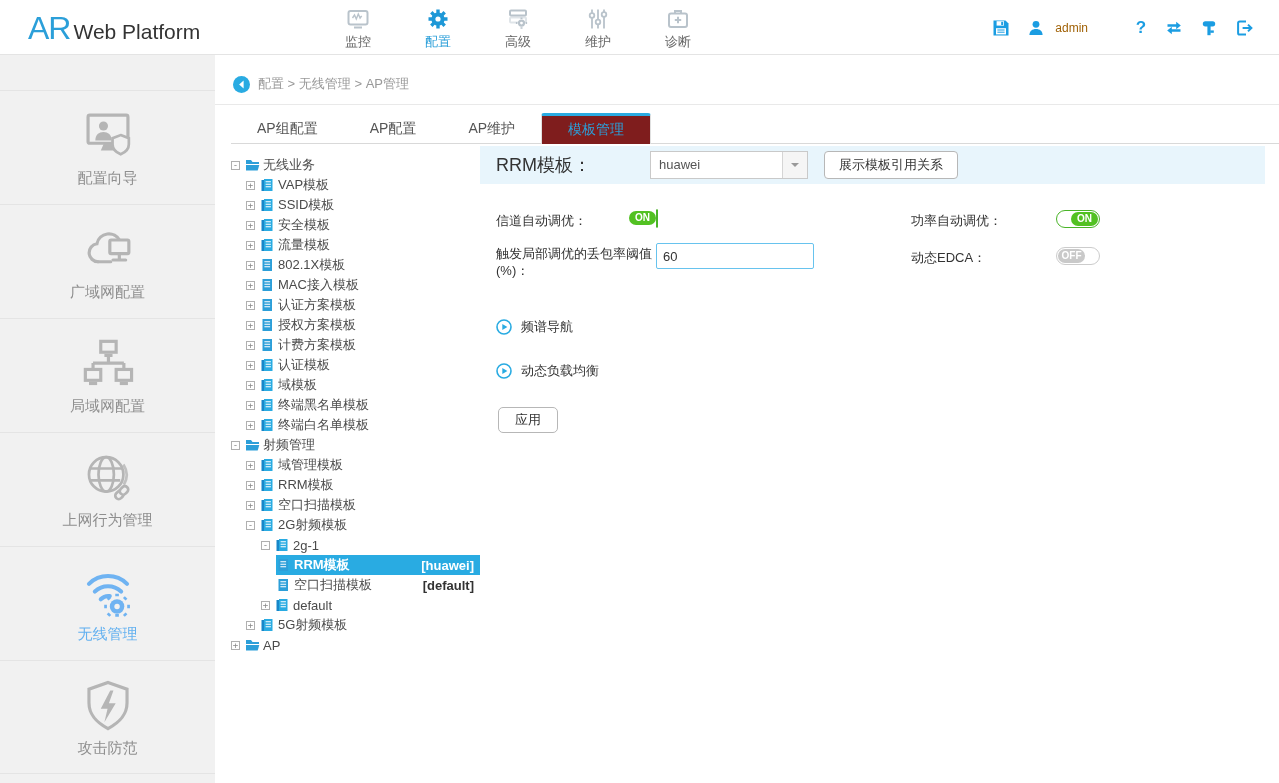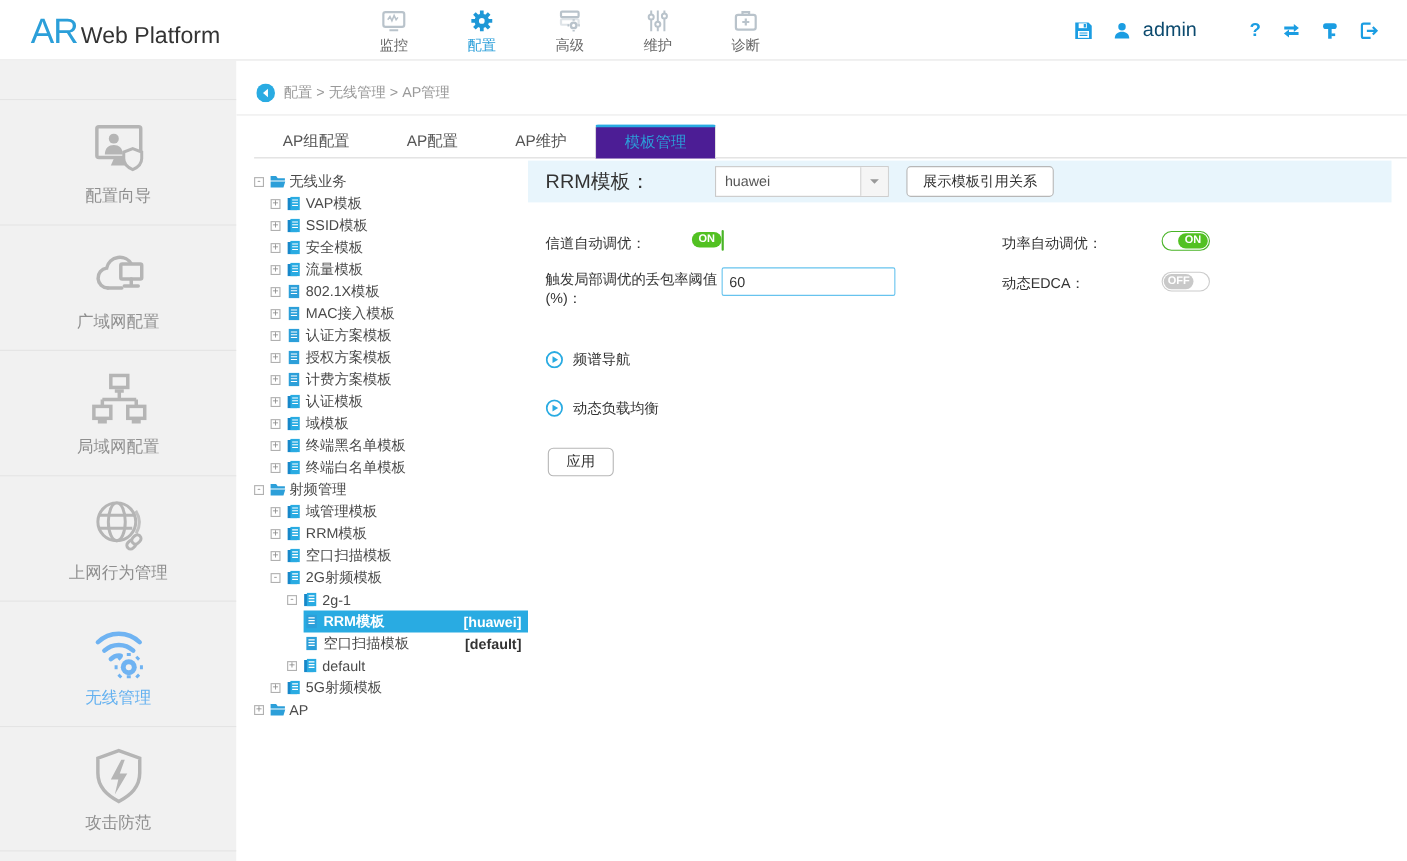--- a/index.html
+++ b/index.html
@@ -14,21 +14,21 @@
   .top-nav { position:absolute; left:318px; top:4px; display:flex; }
   .nav-item { width:80px; text-align:center; cursor:pointer; }
   .nav-icon { display:block; height:28px; color:#b9c3cb; }
   .nav-icon svg { width:24px; height:24px; margin-top:3px; }
   .nav-label { font-size:13px; color:#666; }
   .nav-item.active .nav-icon { color:#1e98d7; }
   .nav-item.active .nav-label { color:#2b9fd9; }
   .top-right { position:absolute; right:26px; top:0; height:55px; display:flex; align-items:center; }
   .tr-icon { width:18px; height:18px; color:#1b9de2; margin-left:17px; cursor:pointer; }
   .tr-icon svg { width:18px; height:18px; display:block; }
-  .admin-name { font-size:18px; color:#0c4a6e; margin-left:10px; }
+  .admin-name { font-size:12px; color:#a16207; margin-left:10px; }
   .help-glyph { font-size:17px; font-weight:bold; color:#1b9de2; margin-left:46px; width:14px; text-align:center; cursor:pointer; }
 
   
   .page-body { display:flex; height:728px; }
   .sidebar { width:215px; background:#f1f1f1; padding-top:35px; flex:none; }
   .side-item { height:114px; border-top:1px solid #e4e4e4; text-align:center; color:#b5b5b5; cursor:pointer; padding-top:16px; }
   .side-item:last-child { border-bottom:1px solid #e4e4e4; }
   .side-item svg { width:58px; height:58px; display:block; margin:0 auto; }
   .side-label { display:block; font-size:15px; color:#8f8f8f; margin-top:4px; }
   .side-item.active { color:#6fb3f2; }
@@ -38,21 +38,21 @@
 
   
   .crumb-row { padding:20px 0 0 18px; display:flex; align-items:center; }
   .back-ic { width:17px; height:17px; margin-right:8px; cursor:pointer; }
   .crumb-text { font-size:13px; color:#999; }
   .crumb-sep { border-bottom:1px solid #e9e9e9; margin-top:11px; }
 
   
   .tabs { display:flex; margin:8px 0 0 16px; border-bottom:1px solid #d9d9d9; height:31px; }
   .tab { padding:0 26px; line-height:30px; font-size:14px; color:#555; cursor:pointer; }
-  .tab.active { color:#2b9fd9; background:#4c1d95; border:1px solid #e0e0e0; border-top:3px solid #29abe2;
+  .tab.active { color:#2b9fd9; background:#7f1d1d; border:1px solid #e0e0e0; border-top:3px solid #29abe2;
     border-bottom:none; border-radius:3px 3px 0 0; line-height:27px; margin-bottom:-1px; }
 
   
   .content { display:flex; }
   .tree-panel { width:265px; flex:none; padding-top:11px; }
   .tree-row { display:flex; align-items:center; height:20px; font-size:13px; color:#4a4a4a; white-space:nowrap; }
   .expander { width:9px; height:9px; border:1px solid #b0b0b0; background:#fff; color:#888;
     font-size:9px; line-height:7px; text-align:center; margin-right:5px; flex:none; cursor:pointer;
     font-family:"DejaVu Sans Mono",monospace; }
   .tree-body { display:flex; align-items:center; flex:1; height:20px; cursor:pointer; }

